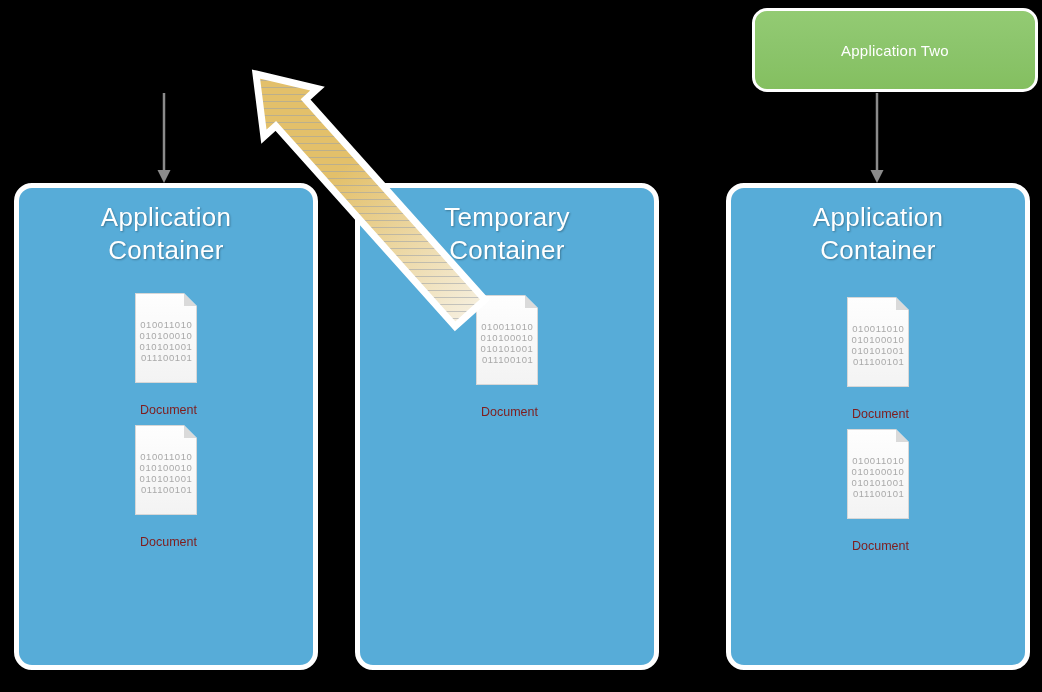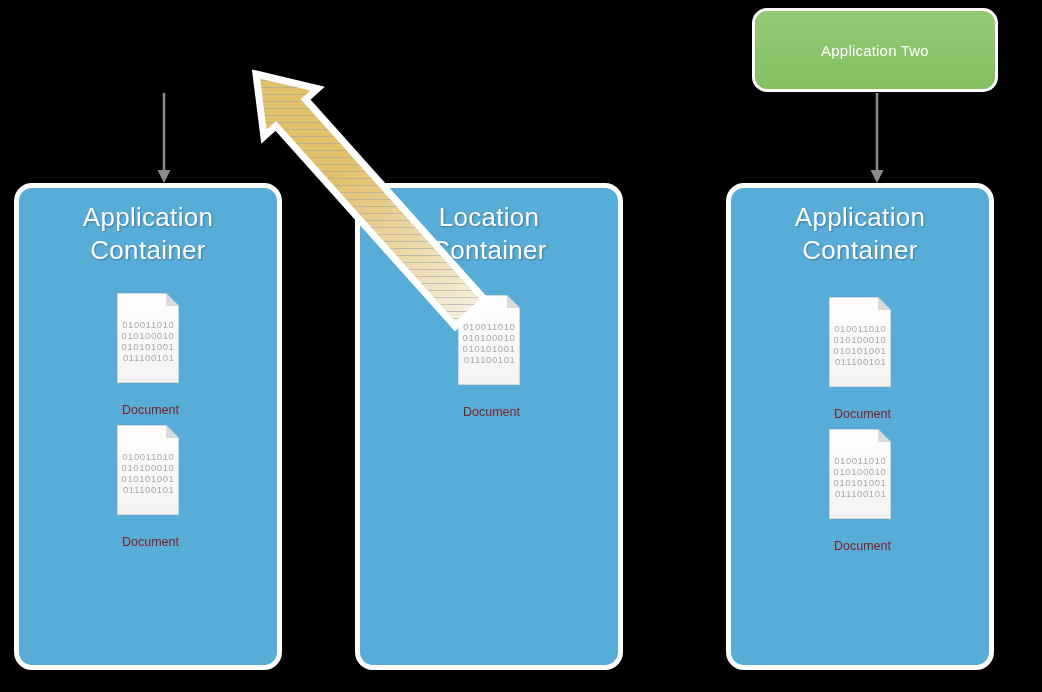--- a/index.html
+++ b/index.html
@@ -26,28 +26,28 @@
     border-radius: 15px;
     display: flex;
     align-items: center;
     justify-content: center;
     color: #fff;
     font-size: 15px;
     letter-spacing: 0.2px;
     box-shadow: 2px 3px 5px rgba(0,0,0,0.55);
   }
   .app-box.one { left: 40px; top: 8px; width: 248px; }
-  .app-box.two { left: 752px; top: 8px; width: 246px; }
+  .app-box.two { left: 752px; top: 8px; width: 286px; }
 
   
   .container {
     position: absolute;
     box-sizing: border-box;
     top: 183px;
-    width: 268px;
+    width: 304px;
     height: 487px;
     background: var(--container-blue, #57ACD8);
     border: 5px solid var(--outline-white, #fff);
     border-radius: 18px;
     box-shadow: 2px 3px 6px rgba(0,0,0,0.55);
   }
   .container.left   { left: 14px; }
   .container.middle { left: 355px; }
   .container.right  { left: 726px; }
 
@@ -148,21 +148,21 @@
           <div>010101001</div>
           <div>011100101</div>
         </div>
       </div>
       <div class="doc-label">Document</div>
     </div>
   </div>
 
   <div class="container middle">
     <div class="container-title">
-      <span>Location</span>
+      <span>Temporary</span>
       <span>Container</span>
     </div>
     <div class="doc" style="top:107px">
       <div class="page">
         <div class="fold"></div>
         <div class="binary">
           <div>010011010</div>
           <div>010100010</div>
           <div>010101001</div>
           <div>011100101</div>

